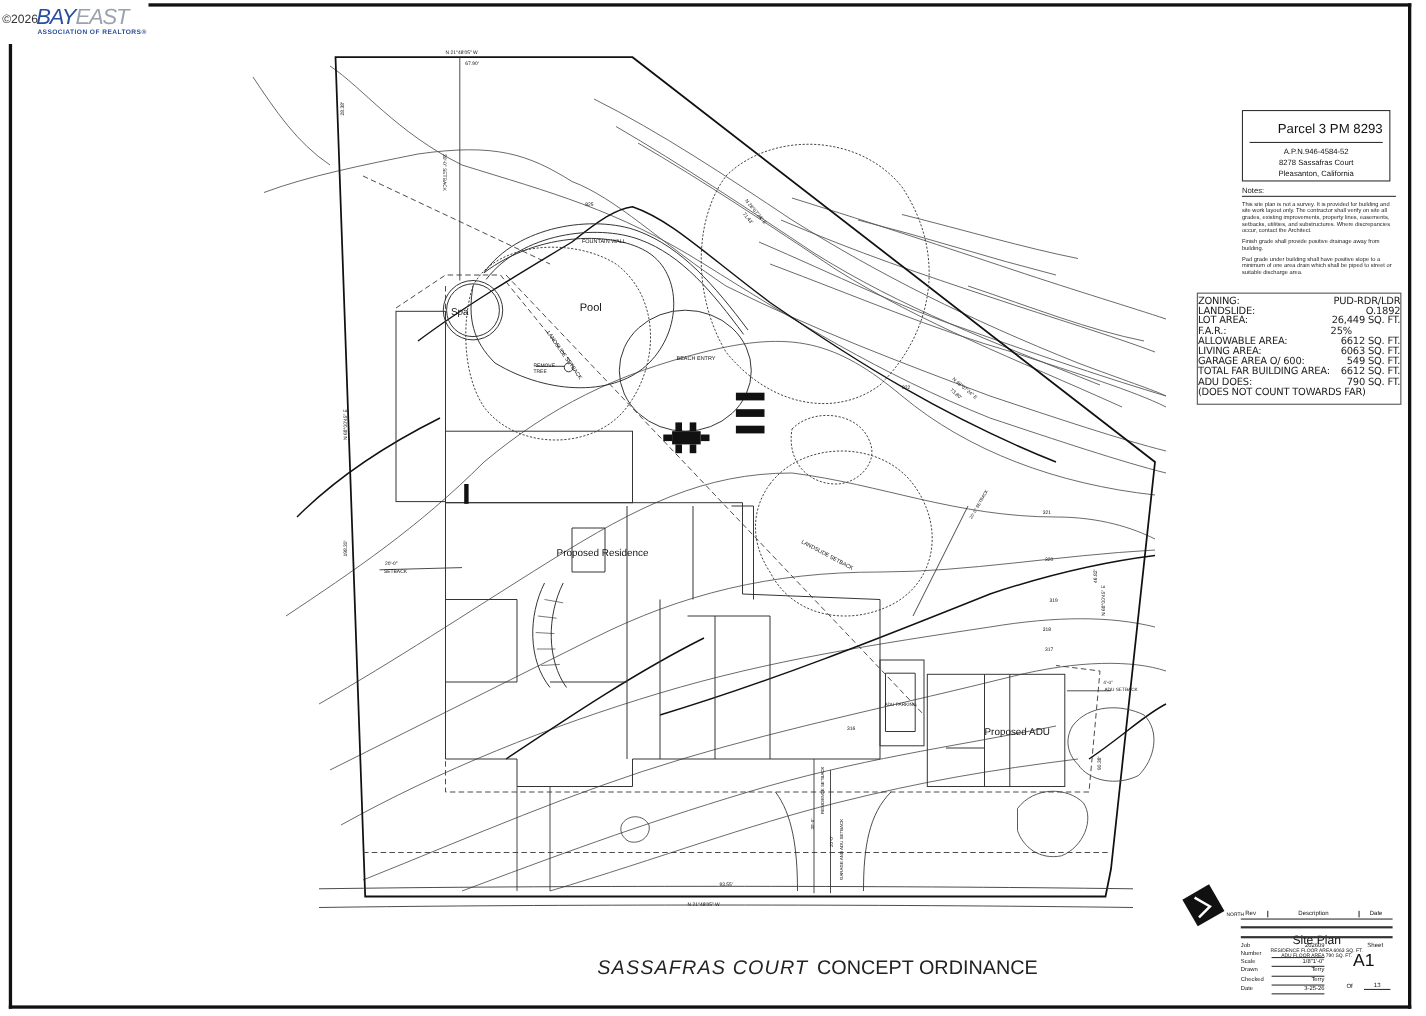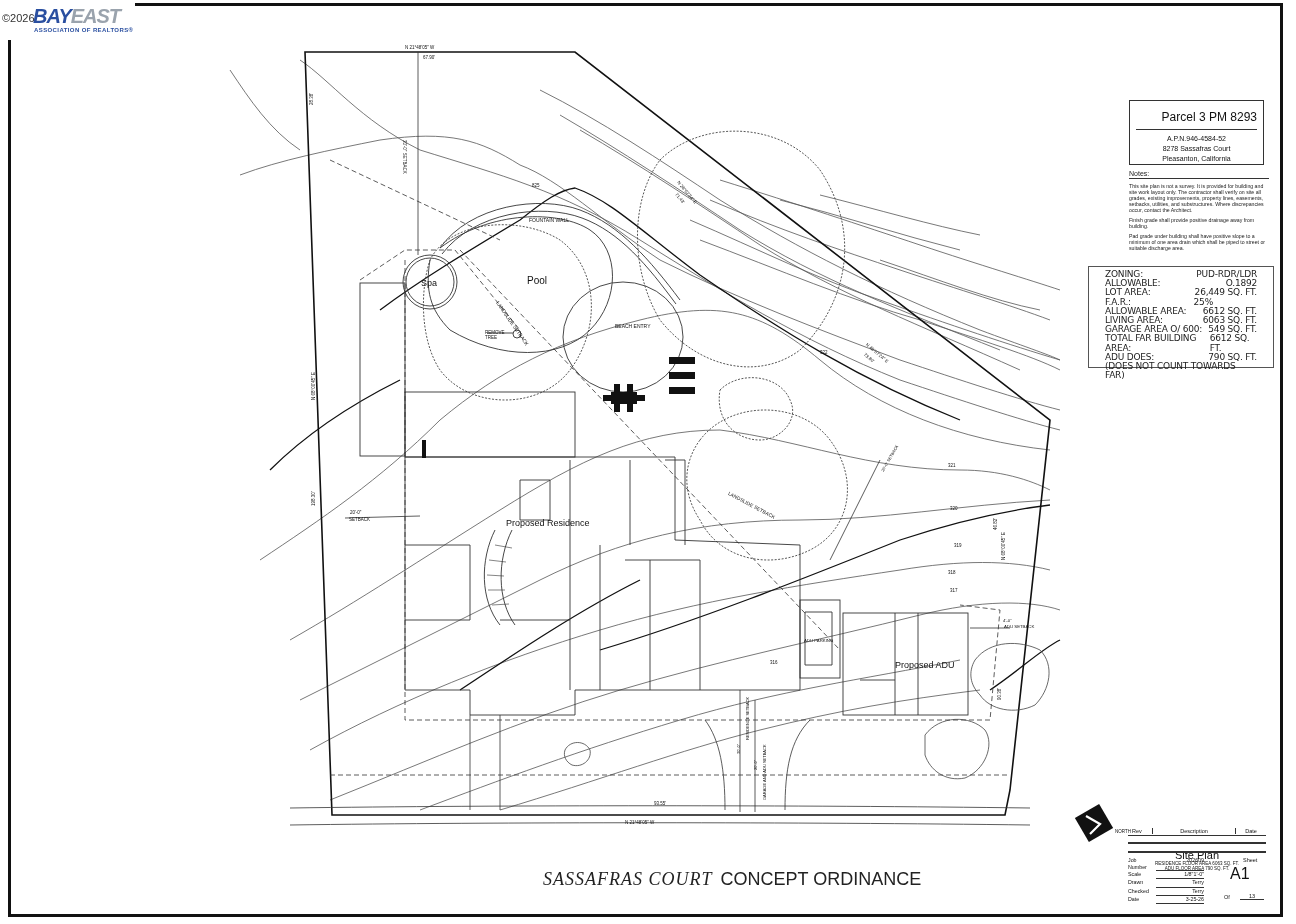--- a/index.html
+++ b/index.html
@@ -1,33 +1,33 @@
 <!DOCTYPE html>
 <html><head>
 <meta charset="utf-8">
 <style>
   html, body { margin:0; padding:0; background:#ffffff; }
   body { width:1296px; height:924px; position:relative; overflow:hidden; font-family:"Liberation Sans", sans-serif; color:#111; }
   .frame { position:absolute; left:8px; top:3px; width:1275px; height:914px; border:3px solid #111; border-left:none; box-sizing:border-box; }
   .frame-left { position:absolute; left:8px; top:40px; width:3px; height:877px; background:#111; }
   .logo-wrap { position:absolute; left:0; top:0; width:135px; height:40px; background:#fff; }
   .logo-copy { position:absolute; left:2px; top:12px; font-size:11px; color:#333; }
-  .logo-bay { position:absolute; left:33px; top:5px; font-size:20px; font-weight:bold; letter-spacing:-1px; color:#2a4fa0; font-style:italic; }
+  .logo-bay { position:absolute; left:33px; top:5px; font-size:20px; font-weight:normal; letter-spacing:-1px; color:#2a4fa0; font-style:italic; }
   .logo-east { color:#9aa3ad; }
   .logo-sub { position:absolute; left:34px; top:27px; font-size:6px; font-weight:bold; letter-spacing:0.4px; color:#2a4fa0; }
   svg.plan { position:absolute; left:0; top:0; }
   .lbl { position:absolute; white-space:nowrap; }
   .parcel-box { position:absolute; left:1129px; top:100px; width:135px; height:65px; border:1px solid #333; box-sizing:border-box; text-align:center; }
   .parcel-title { font-size:12px; margin-top:9px; padding-bottom:5px; border-bottom:1px solid #333; margin-left:6px; margin-right:6px;text-align:right; }
   .parcel-line { font-size:7px; line-height:10px; }
   .parcel-lines { margin-top:4px; }
   .notes { position:absolute; left:1129px; top:171px; width:140px; font-size:5.2px; line-height:6px; color:#222; }
   .notes-head { font-size:7px; border-bottom:1px solid #333; margin-bottom:4px; padding-bottom:1px; }
   .notes p { margin:0 0 4px 0; }
-  .zoning { position:absolute; left:1088px; top:266px; width:186px; height:102px; border:1px solid #555; box-sizing:border-box; padding:3px 16px; font-size:9px; line-height:9.2px; color:#222; font-family:"DejaVu Sans", sans-serif; letter-spacing:-0.2px; }
+  .zoning { position:absolute; left:1088px; top:266px; width:186px; height:102px; border:1px solid #555; box-sizing:border-box; padding:3px 0; font-size:9px; line-height:9.2px; color:#222; font-family:"DejaVu Sans", sans-serif; letter-spacing:-0.2px; }
   .zrow { display:flex; justify-content:space-between; }
   .titleblock { position:absolute; left:1128px; top:828px; width:138px; }
   .rev-row { display:flex; font-size:5.5px; border-bottom:1px solid #333; padding-bottom:1px; }
   .rev-row span { padding:0 4px; }
   .rev-row .c1 { width:16px; border-right:1px solid #333; }
   .rev-row .c2 { flex:1; text-align:center; border-right:1px solid #333; }
   .rev-row .c3 { width:22px; text-align:center; }
   .tb-divider { height:2px; background:#333; margin-top:6px; }
   .site-title { text-align:center; font-size:11px; margin-top:5px; }
   .site-sub { text-align:center; font-size:4.5px; line-height:5px; }
@@ -35,21 +35,21 @@
   .jobblock { position:absolute; left:1128px; top:851px; width:138px; }
   .job-top { height:1.5px; background:#333; margin-bottom:4px; }
   .jobrow { display:flex; font-size:5.3px; line-height:7.3px; }
   .jobrow .k { width:28px; }
   .jobrow .v { width:48px; text-align:right; border-bottom:0.6px solid #333; }
   .sheet-lbl { position:absolute; left:1243px; top:857px; font-size:5.5px; }
   .sheet-val { position:absolute; left:1230px; top:865px; font-size:16px; font-weight:300; }
   .of-lbl { position:absolute; left:1224px; top:894px; font-size:5.5px; }
   .of-val { position:absolute; left:1240px; top:893px; width:24px; font-size:5.5px; text-align:center; border-bottom:0.6px solid #333; }
   .caption { position:absolute; left:543px; top:869px; font-size:18px; color:#222; }
-  .caption .it { font-style:italic; letter-spacing:1px; margin-right:8px;font-family:Liberation Serif, serif; }
+  .caption .it { font-style:italic; letter-spacing:1px; margin-right:8px; }
   .room { position:absolute; font-size:9px; color:#111; }
 </style>
 </head>
 <body>
 
 <div class="frame-left"></div>
 <div class="frame"></div>
 
 <div class="logo-wrap">
   <span class="logo-copy">©2026</span>
@@ -192,23 +192,23 @@
     <path d="M970 628 L 1010 628"></path>
     <path d="M880 460 L 830 560"></path>
   </g>
 
   <g>
     <rect x="1080" y="809" width="28" height="28" fill="#111" transform="rotate(-30 1094 823)"></rect>
     <path d="M1086 816 L 1100 824 L 1090 834" fill="none" stroke="#fff" stroke-width="2.2"></path>
   </g>
 </svg>
 
-<span class="room lbl" style="left:421px;top:278px;">Spa</span>
+<span class="room lbl" style="left:410px;top:278px;">Spa</span>
 <span class="room lbl" style="left:527px;top:275px;font-size:10px;">Pool</span>
-<span class="room lbl" style="left:479px;top:518px;padding-left:27px;">Proposed Residence</span>
+<span class="room lbl" style="left:479px;top:497px;padding-left:27px;">Proposed Residence</span>
 <span class="room lbl" style="left:879px;top:660px;margin-left:16px;">Proposed ADU</span>
 <span class="lbl" style="left:615px;top:323px;font-size:5px;">BEACH ENTRY</span>
 <span class="lbl" style="left:529px;top:217px;font-size:5px;">FOUNTAIN WALL</span>
 <span class="lbl" style="left:500px;top:300px;font-size:5px;transform:rotate(55deg);transform-origin:left top;">LANDSLIDE SETBACK</span>
 <span class="lbl" style="left:730px;top:490px;font-size:5px;transform:rotate(28deg);transform-origin:left top;">LANDSLIDE SETBACK</span>
 <span class="lbl" style="left:485px;top:330px;font-size:4.5px;"><span>REMOVE</span><br><span>TREE</span></span>
 <span class="lbl" style="left:804px;top:638px;font-size:4.3px;">ADU PARKING</span>
 <span class="lbl" style="left:1004px;top:624px;font-size:4.3px;">ADU SETBACK</span>
 <span class="lbl" style="left:1003px;top:618px;font-size:4.3px;">4'-0"</span>
 <span class="lbl" style="left:350px;top:510px;font-size:4.5px;">20'-0"</span>
@@ -257,21 +257,21 @@
   <p>Finish grade shall provide positive drainage away from building.</p>
   <p>Pad grade under building shall have positive slope to a minimum of one area drain which shall be piped to street or suitable discharge area.</p>
 </div>
 
 <div class="zoning">
   <div class="zrow">
       <span>ZONING:</span>
       <span>PUD-RDR/LDR</span>
     </div>
   <div class="zrow">
-      <span>ALLOWABLE:</span>
+      <span>LANDSLIDE:</span>
       <span>O.1892</span>
     </div>
   <div class="zrow">
       <span>LOT AREA:</span>
       <span>26,449 SQ. FT.</span>
     </div>
   <div class="zrow">
       <span>F.A.R.:</span>
       <span style="margin-right:44px;">25%</span>
     </div>

